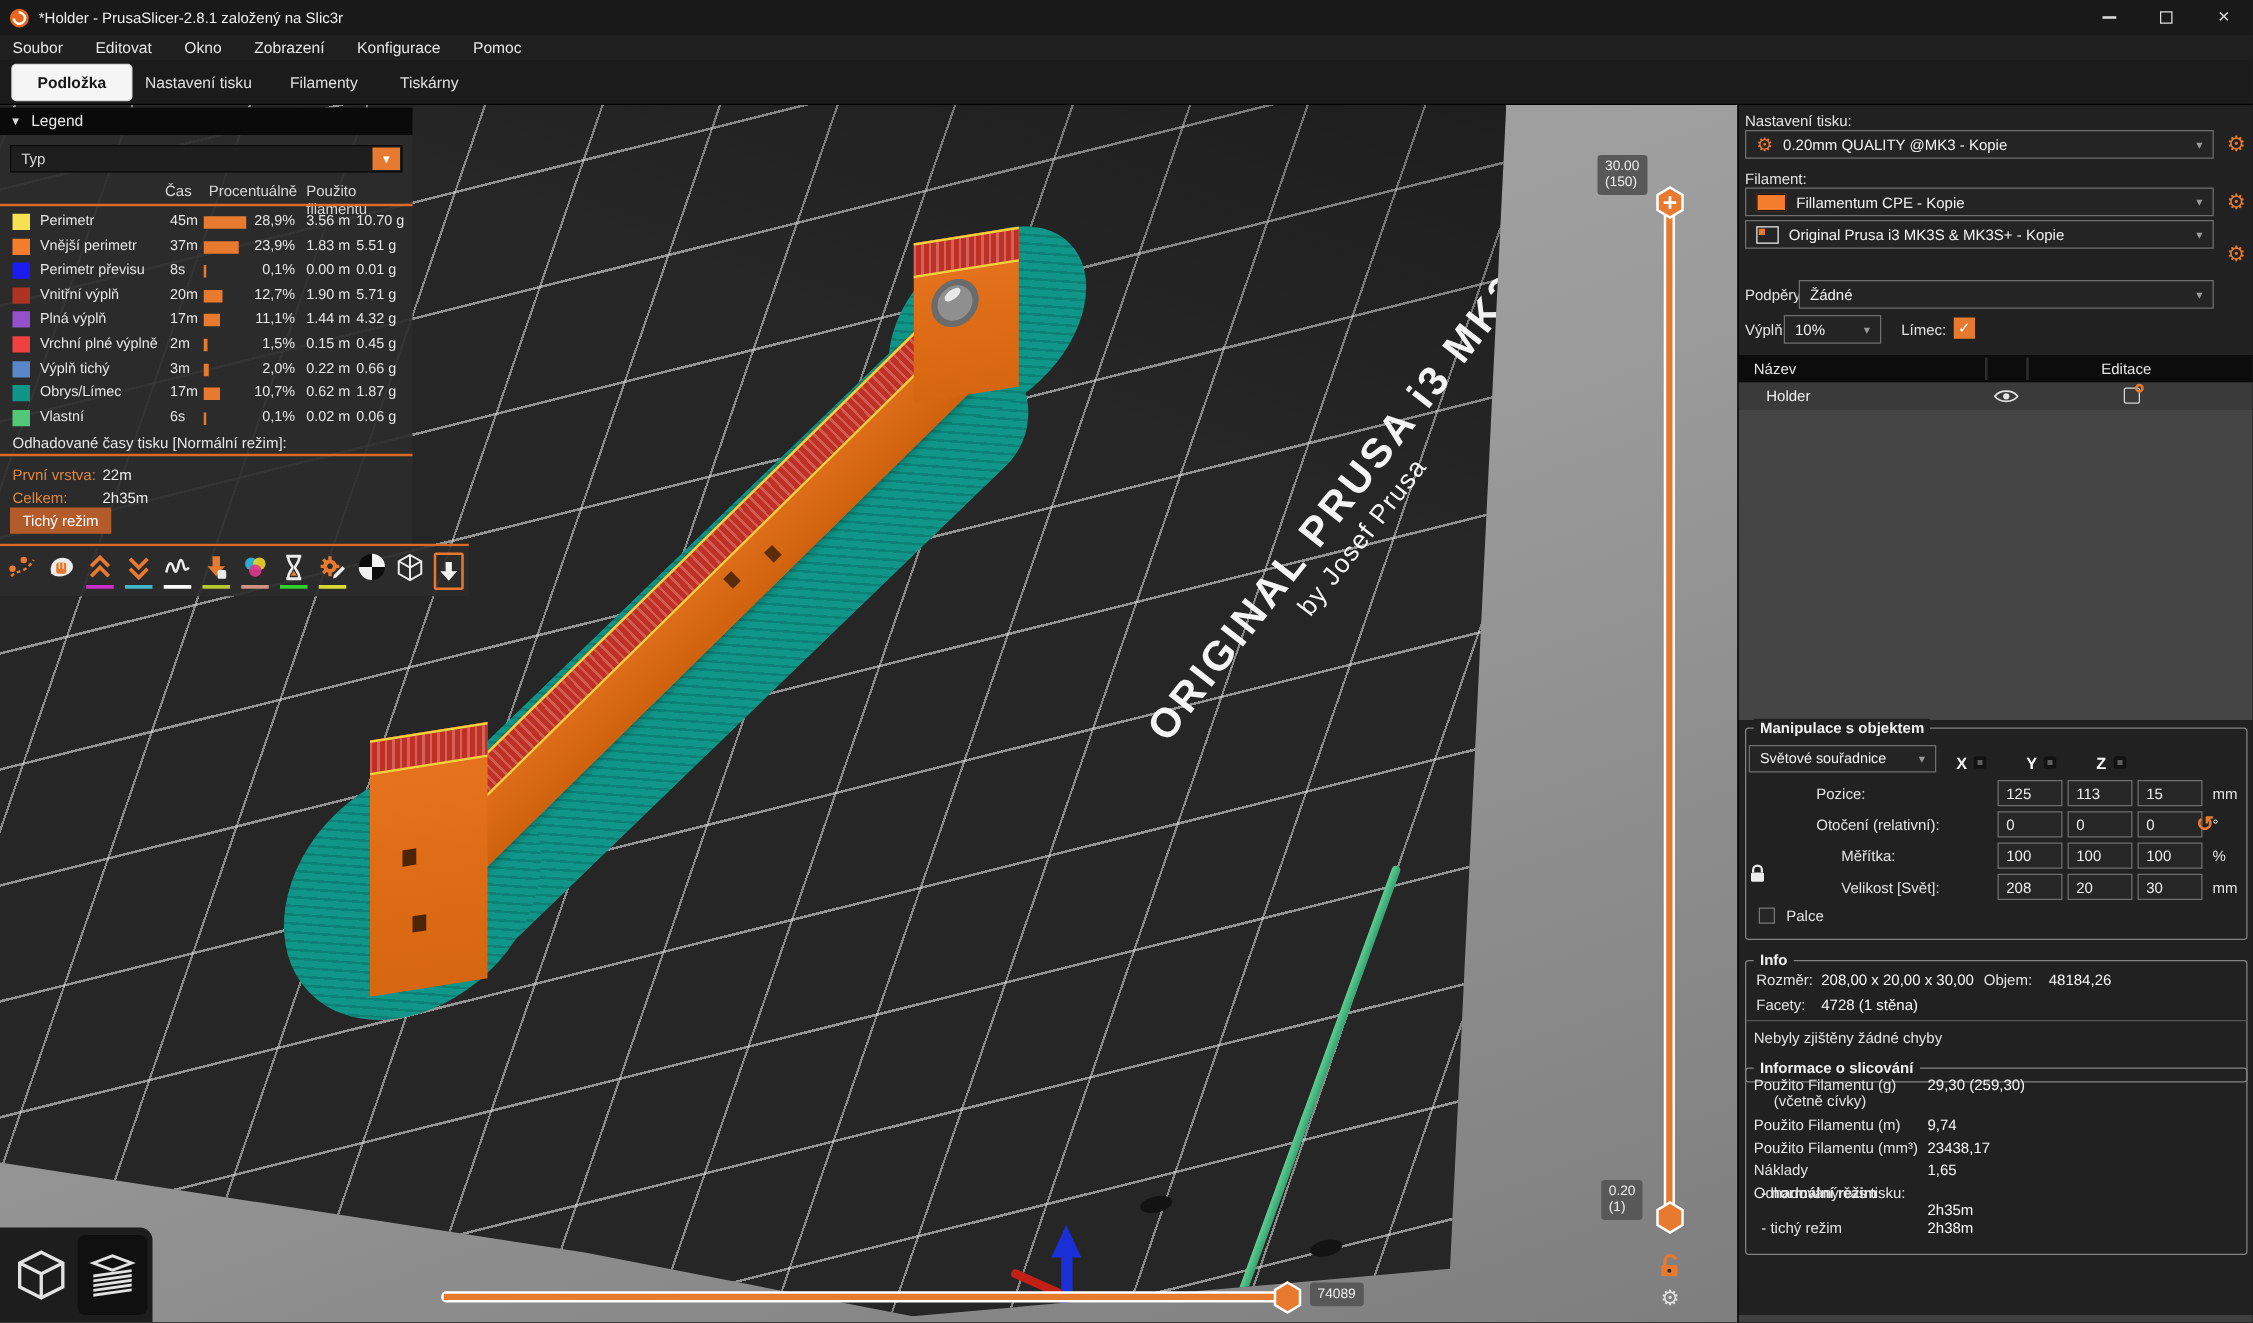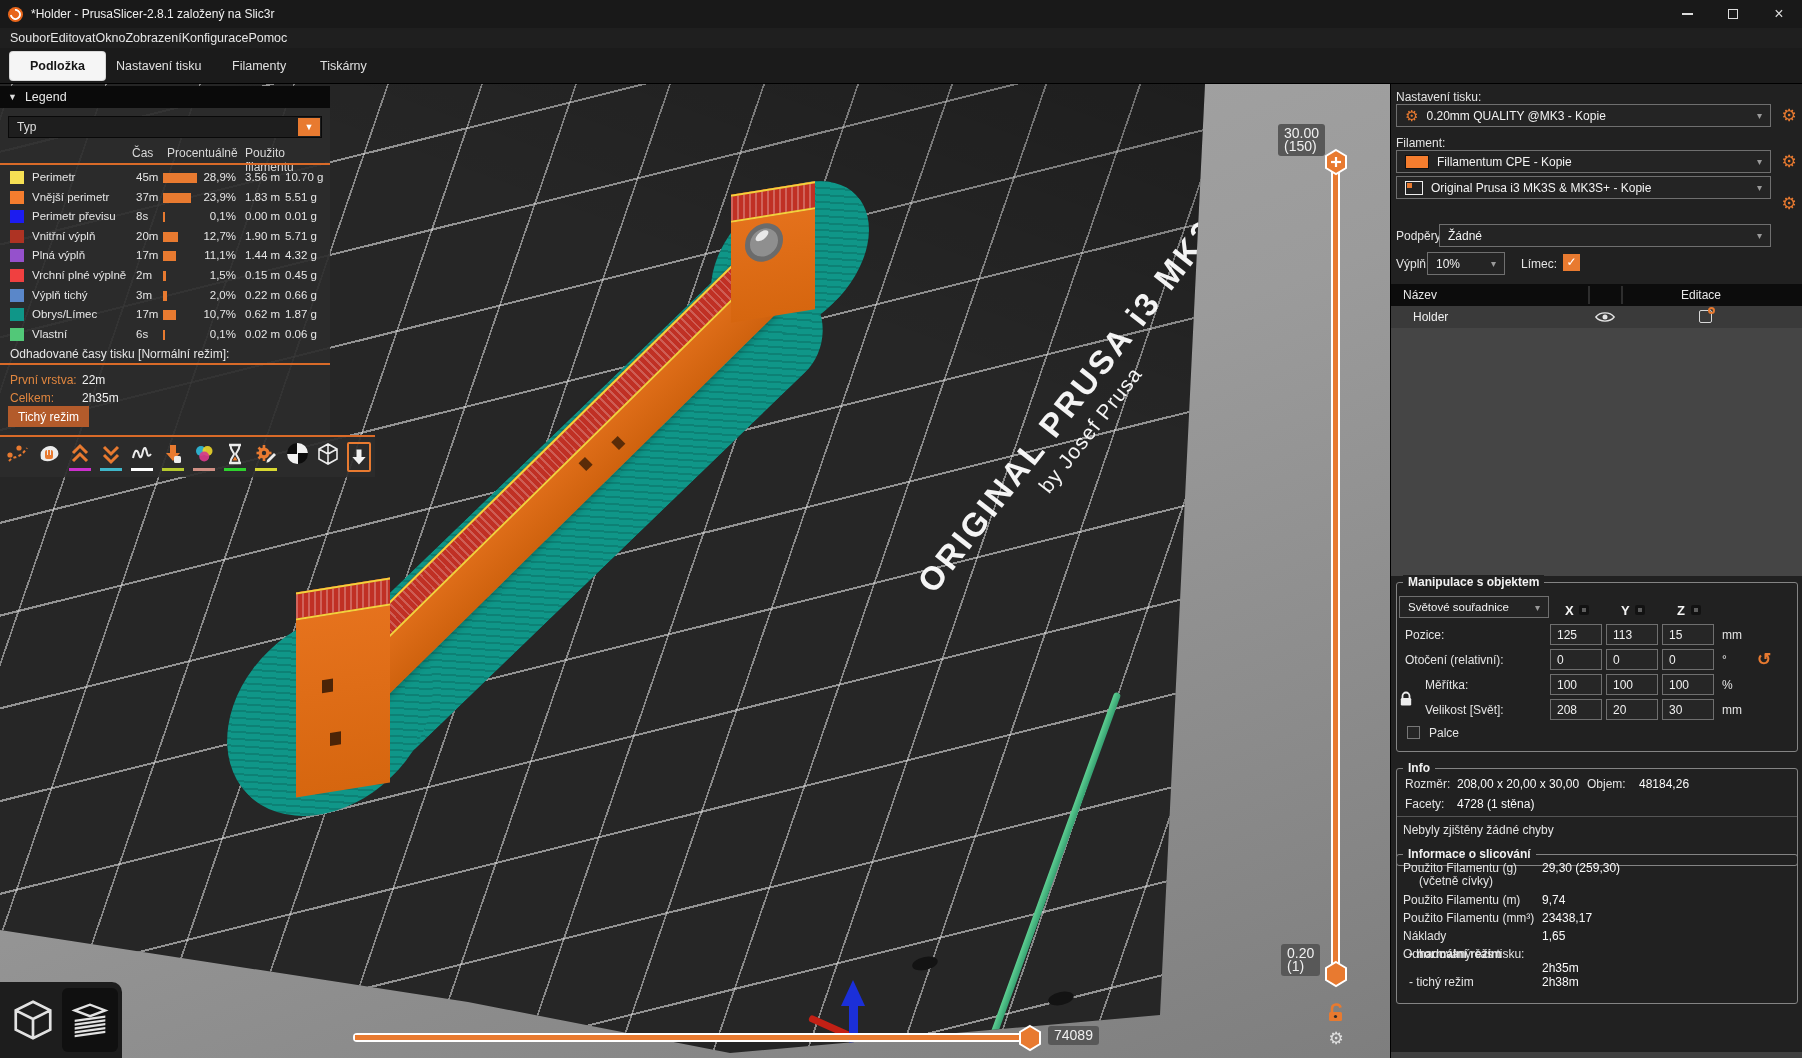--- a/index.html
+++ b/index.html
@@ -8,21 +8,21 @@
   
   #titlebar{position:absolute;left:0;top:0;width:1802px;height:28px;background:#191919;display:flex;align-items:center;padding-left:8px;}
   #app-logo{width:15px;height:15px;border-radius:50%;background:#e8661b;position:relative;margin-right:8px;}
   #app-logo i{position:absolute;left:2px;top:2px;width:11px;height:11px;border:2.5px solid #fff;border-left-color:transparent;border-radius:50%;display:block;transform:rotate(40deg);}
   #title-text{font-size:12px;color:#f0f0f0;}
   #win-controls{position:absolute;right:0;top:0;height:28px;display:flex;}
   .winbtn{width:46px;height:28px;display:flex;align-items:center;justify-content:center;color:#ddd;}
   .winbtn .mini{width:11px;height:2px;background:#ddd;}
   .winbtn .maxi{width:10px;height:10px;border:1.4px solid #ddd;}
   .winbtn.close{font-size:16px;line-height:1;}
-  #menubar{position:absolute;left:0;top:28px;width:1802px;height:20px;background:#1f1f1f;display:flex;align-items:center;padding-left:10px;}
+  #menubar{position:absolute;left:0;top:28px;width:1802px;height:20px;background:#1f1f1f;display:flex;align-items:center;gap:26px;padding-left:10px;}
   .menu-item{font-size:12.5px;color:#e6e6e6;cursor:default;}
   #tabbar{position:absolute;left:0;top:48px;width:1802px;height:36px;background:#1b1b1b;border-bottom:1px solid #000;}
   .tab{position:absolute;top:4px;height:28px;line-height:28px;padding:0 20px;color:#e0e0e0;font-size:12.5px;border-radius:3px;}
   .tab[data-active="true"]{background:#f5f5f5;color:#141414;font-weight:bold;box-shadow:0 0 0 1px #d8d8d8;}
   #search-box{position:absolute;left:1080px;top:53px;width:218px;height:27px;background:#1e1e1e;border:1px solid #9a9a9a;display:flex;align-items:center;}
   #search-box input{flex:1;background:transparent;border:none;outline:none;color:#eee;font-size:12px;padding:0 6px;font-family:"Liberation Sans",sans-serif;}
   #mode-select{position:absolute;left:1500px;top:55px;height:22px;display:flex;align-items:center;gap:6px;}
   #mode-icon{width:13px;height:14px;background:#d2202c;clip-path:polygon(50% 0,100% 28%,100% 72%,50% 100%,0 72%,0 28%);}
   #mode-chevron{color:#999;font-size:11px;}
   
@@ -86,21 +86,21 @@
   .ticon{width:24px;height:32px;position:relative;display:flex;align-items:flex-start;justify-content:center;}
   .ticon svg{display:block;}
   .ticon .ul{position:absolute;left:1px;bottom:2px;width:22px;height:3px;display:block;}
   .ticon.boxed{border:2px solid #e87a30;border-radius:2px;height:30px;align-items:center;}
   
   #vslider-track-w{position:absolute;left:1331px;top:78px;width:9px;height:812px;background:#fff;border-radius:4px;}
   #vslider-track-o{position:absolute;left:1333px;top:80px;width:5px;height:808px;background:#e87a30;}
   .hexhandle{position:absolute;width:26px;height:28px;}
   #vhandle-top{left:1323px;top:64px;}
   #vhandle-bot{left:1323px;top:876px;}
-  .tooltip{position:absolute;background:#585858;color:#f0f0f0;font-size:14px;padding:3px 6px;border-radius:3px;line-height:13px;}
+  .tooltip{position:absolute;background:#585858;color:#f0f0f0;font-size:11px;padding:3px 6px;border-radius:3px;line-height:13px;}
   #tt-top{left:1278px;top:40px;}
   #tt-bot{left:1281px;top:860px;}
   #slider-lock{position:absolute;left:1325px;top:918px;width:22px;height:22px;}
   #slider-gear{position:absolute;left:1325px;top:944px;width:22px;height:22px;color:#e0e0e0;font-size:17px;line-height:22px;text-align:center;}
   #hslider-track-w{position:absolute;left:353px;top:949px;width:680px;height:9px;background:#fff;border-radius:4px;}
   #hslider-track-o{position:absolute;left:355px;top:951px;width:676px;height:5px;background:#e87a30;}
   #hhandle{left:1017px;top:940px;}
   #tt-h{left:1048px;top:942px;}
   
   #view-toggles{position:absolute;left:0;top:898px;width:122px;height:76px;background:#1d1d1d;border-top-right-radius:10px;display:flex;align-items:center;justify-content:space-around;padding:4px;}
@@ -118,21 +118,21 @@
   #printer-glyph i{position:absolute;left:1px;top:1px;width:5px;height:5px;background:#e87a30;display:block;}
   #brim-check{position:absolute;width:17px;height:17px;background:#e87a30;color:#fff;font-size:12px;text-align:center;line-height:17px;}
   
   #obj-table-head{position:absolute;left:0px;top:200px;width:412px;height:22px;background:#0c0c0c;color:#e8e8e8;font-size:12px;}
   #obj-table-head .sep{position:absolute;top:2px;width:2px;height:18px;background:#2e2e2e;}
   #obj-row{position:absolute;left:0px;top:222px;width:412px;height:22px;background:#3a3a3a;font-size:12px;color:#f0f0f0;}
   #obj-empty{position:absolute;left:0px;top:244px;width:412px;height:248px;background:#454545;}
   
   .group{position:absolute;left:5px;width:402px;border:1px solid #848484;border-radius:3px;}
   .group>.gtitle{position:absolute;top:-8px;left:6px;background:#212121;padding:0 5px;font-weight:bold;font-size:12px;color:#f2f2f2;}
-  .mrow{position:relative;height:25px;}
+  .mrow{position:relative;height:25px;margin-left:48px;}
   .mrow .mlabel{position:absolute;left:8px;top:5px;font-size:12px;color:#e4e4e4;}
   .mrow input{position:absolute;top:1px;width:52px;height:21px;background:#262626;border:1px solid #6f6f6f;color:#f0f0f0;font-size:12px;padding-left:6px;font-family:"Liberation Sans",sans-serif;}
   .mrow .fx{left:153px;} .mrow .fy{left:209px;} .mrow .fz{left:265px;}
   .mrow .munit{position:absolute;left:325px;top:5px;font-size:12px;color:#e4e4e4;}
   .xyzhead{position:absolute;top:20px;font-weight:bold;font-size:13px;color:#f4f4f4;}
   .xyzico{position:absolute;top:22px;width:10px;height:10px;background:#121212;border-radius:2px;}
   .xyzico i{position:absolute;left:3px;top:3px;width:4px;height:4px;background:#5e5e5e;display:block;}
   .inforow{position:absolute;font-size:12px;color:#e4e4e4;white-space:nowrap;}
   .infoval{color:#fafafa;}
   #export-strip{position:absolute;left:0;top:928px;width:412px;height:40px;background:#3e3e3e;border-top:1px solid #1a1a1a;display:flex;align-items:center;justify-content:center;}

